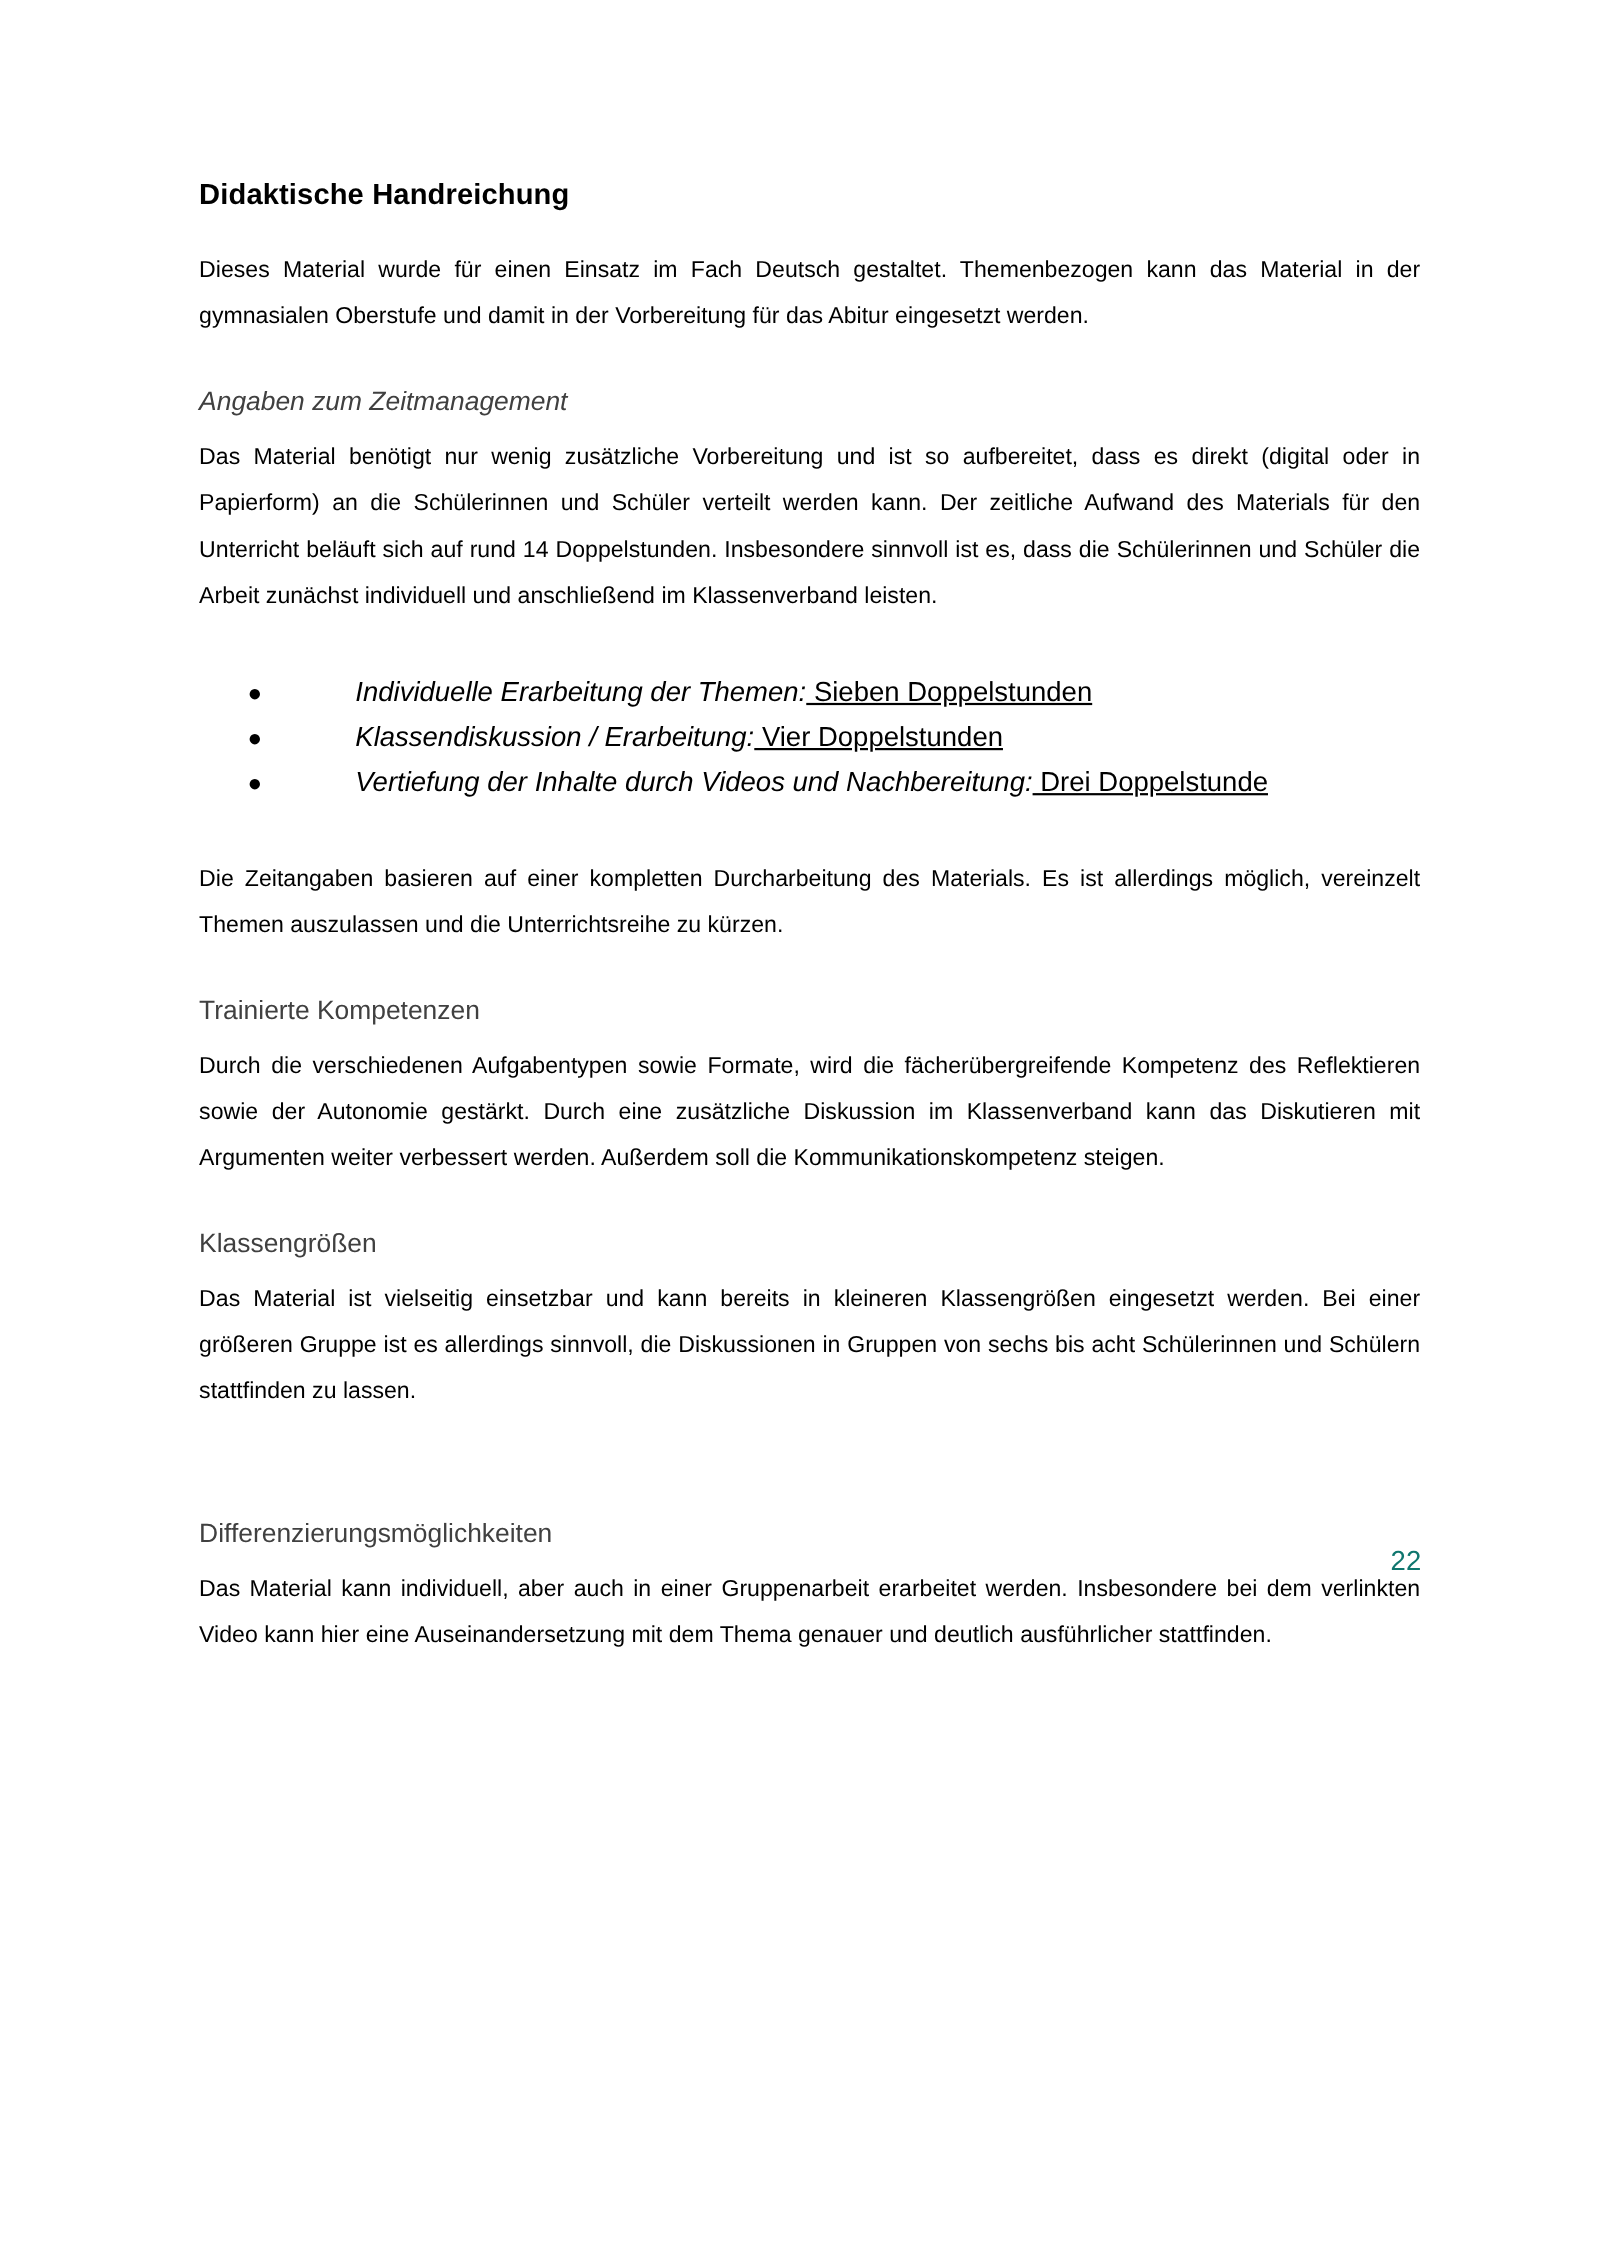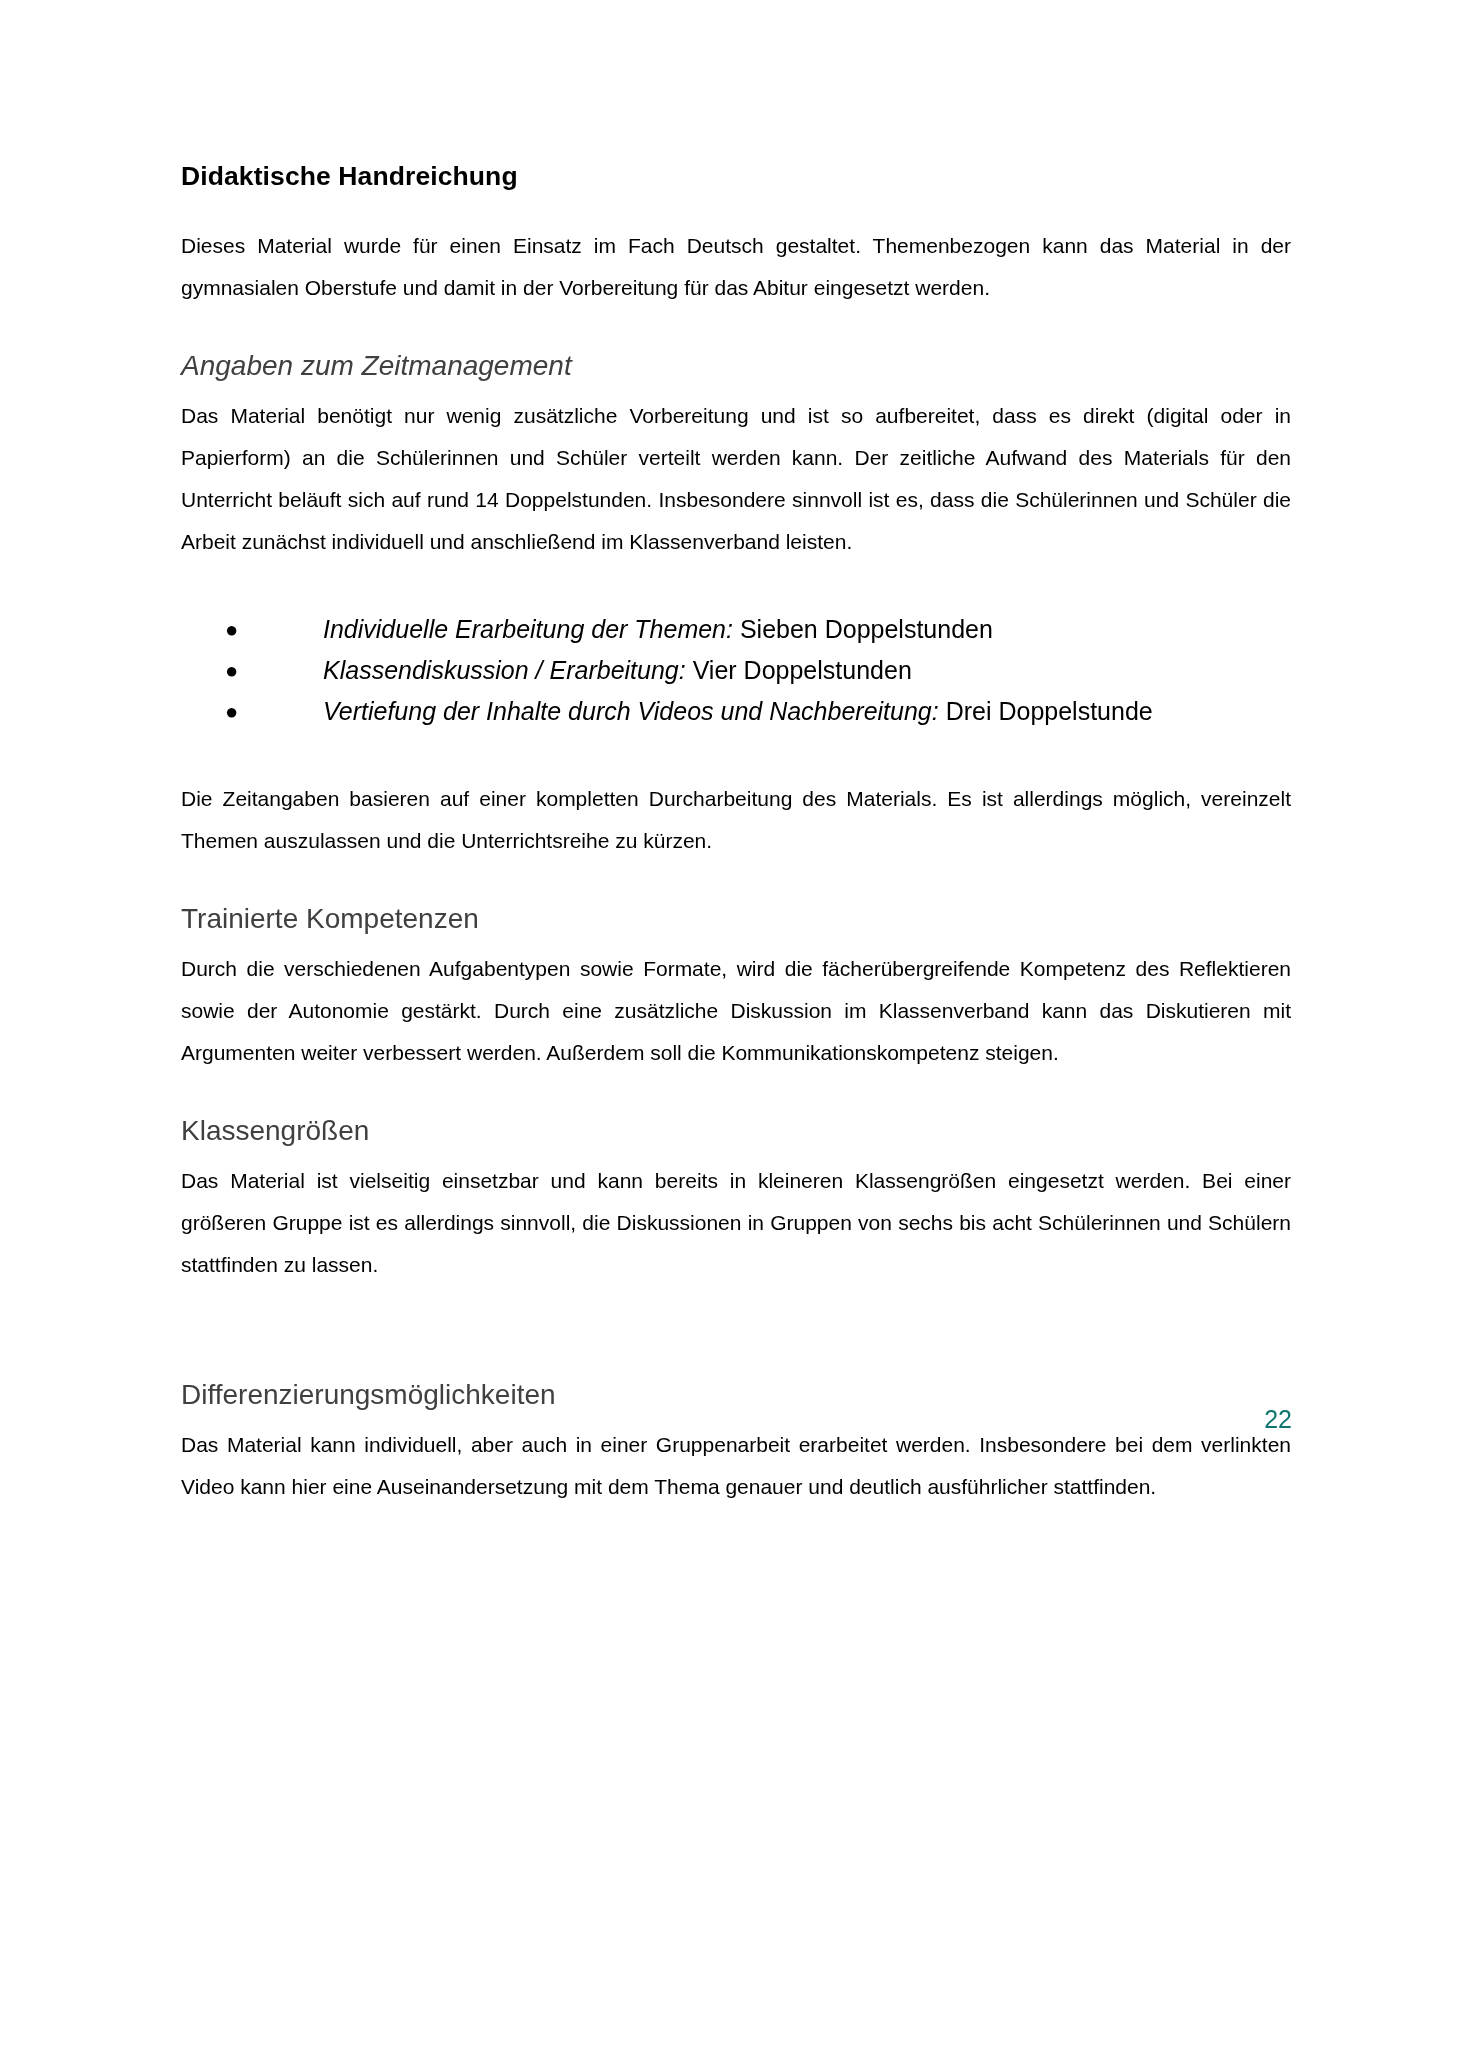--- a/index.html
+++ b/index.html
@@ -45,21 +45,21 @@
     line-height: 42px;
     text-align: justify;
     margin: 0 0 0 0;
     color: #000000;
     font-weight: normal;
     -webkit-hyphens: none;
     hyphens: none;
   }
 
   .sec-head {
-    font-size: 28px;
+    font-size: 24px;
     color: #404040;
     margin: 0;
     font-weight: normal;
     line-height: 34px;
   }
   .sec-head.italic {
     font-style: italic;
   }
 
   .gap-after-para { height: 46px; }
@@ -84,20 +84,21 @@
     top: 0;
     font-size: 22px;
     line-height: 41px;
   }
   ul.bullets li .lead {
     font-style: italic;
     margin-left: 20px;
   }
   ul.bullets li .rest {
     font-style: normal;
+    text-decoration: underline;
   }
 
   .page-number {
     position: absolute;
     right: 181px;
     bottom: 87px;
     font-size: 25px;
     color: #0f766e;
     text-align: right;
   }

